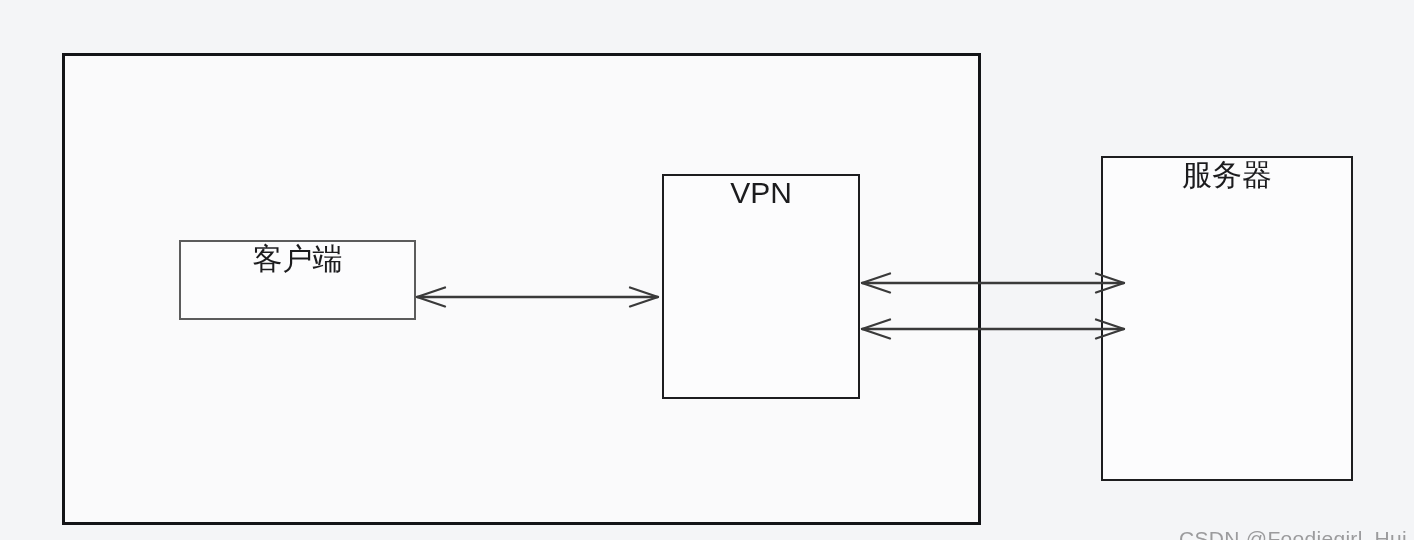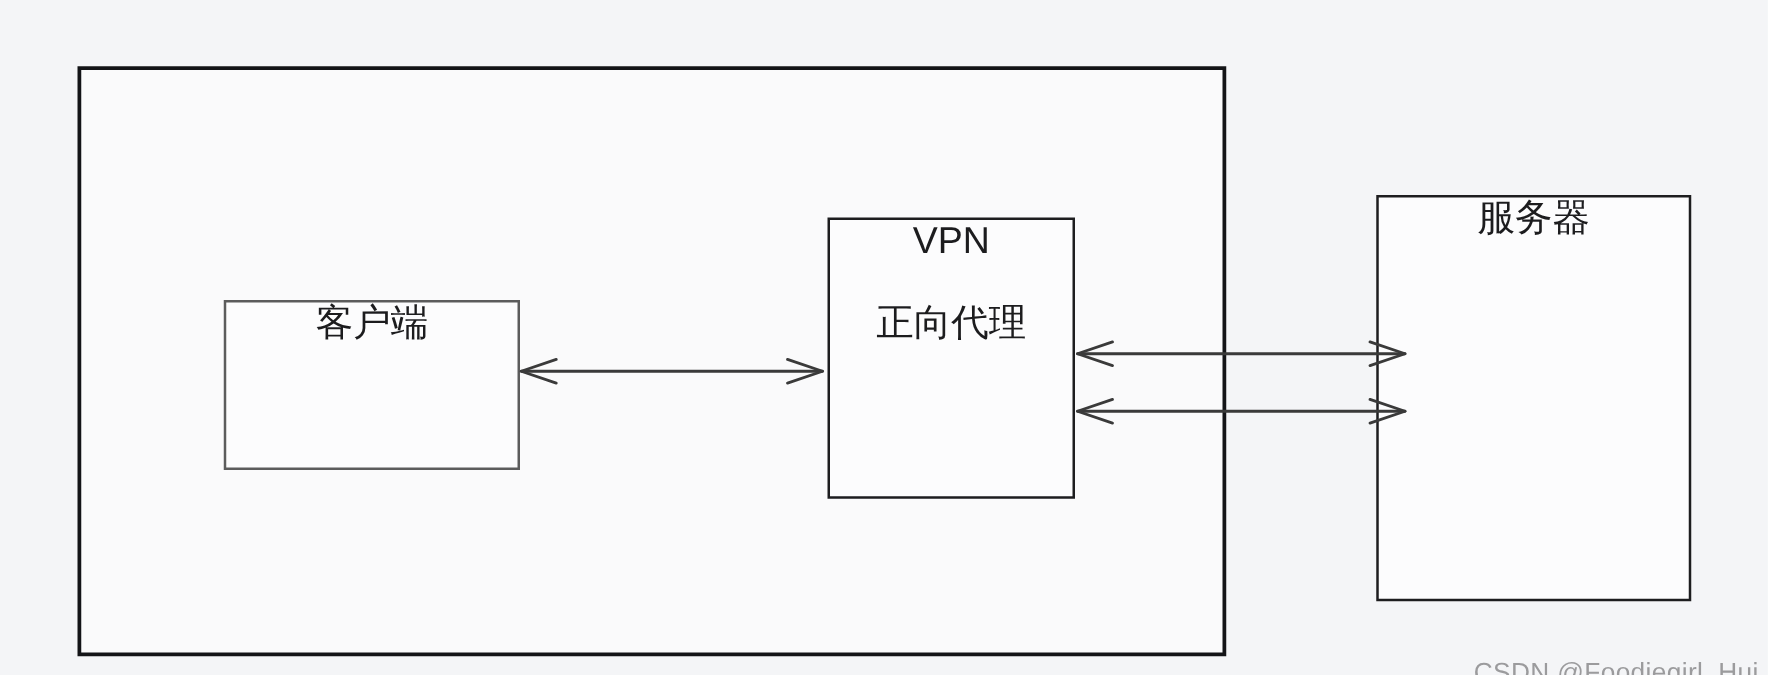--- a/index.html
+++ b/index.html
@@ -44,21 +44,21 @@
     background: var(--box-fill);
     color: var(--text-color);
     font-size: 30px;
     line-height: 1.15;
     text-align: center;
   }
   .node-client {
     left: 179px;
     top: 240px;
     width: 237px;
-    height: 136px;
+    height: 80px;
     border: 2px solid var(--client-border);
   }
   .node-proxy {
     left: 662px;
     top: 174px;
     width: 198px;
     height: 225px;
     border: 2px solid var(--box-border);
     row-gap: 31px;
   }
@@ -101,21 +101,20 @@
 <div class="stage">
 
   <div class="boundary"></div>
 
   <div class="node node-client">
     <span>客户端</span>
   </div>
 
   <div class="node node-proxy">
     <span>VPN</span>
-    <span>正向代理</span>
   </div>
 
   <div class="node node-server">
     <span>服务器</span>
   </div>
 
   <svg class="edges" width="1414" height="540" viewBox="0 0 1414 540" xmlns="http://www.w3.org/2000/svg">
 
     <g>
       <line x1="417" y1="297" x2="658" y2="297"></line>

